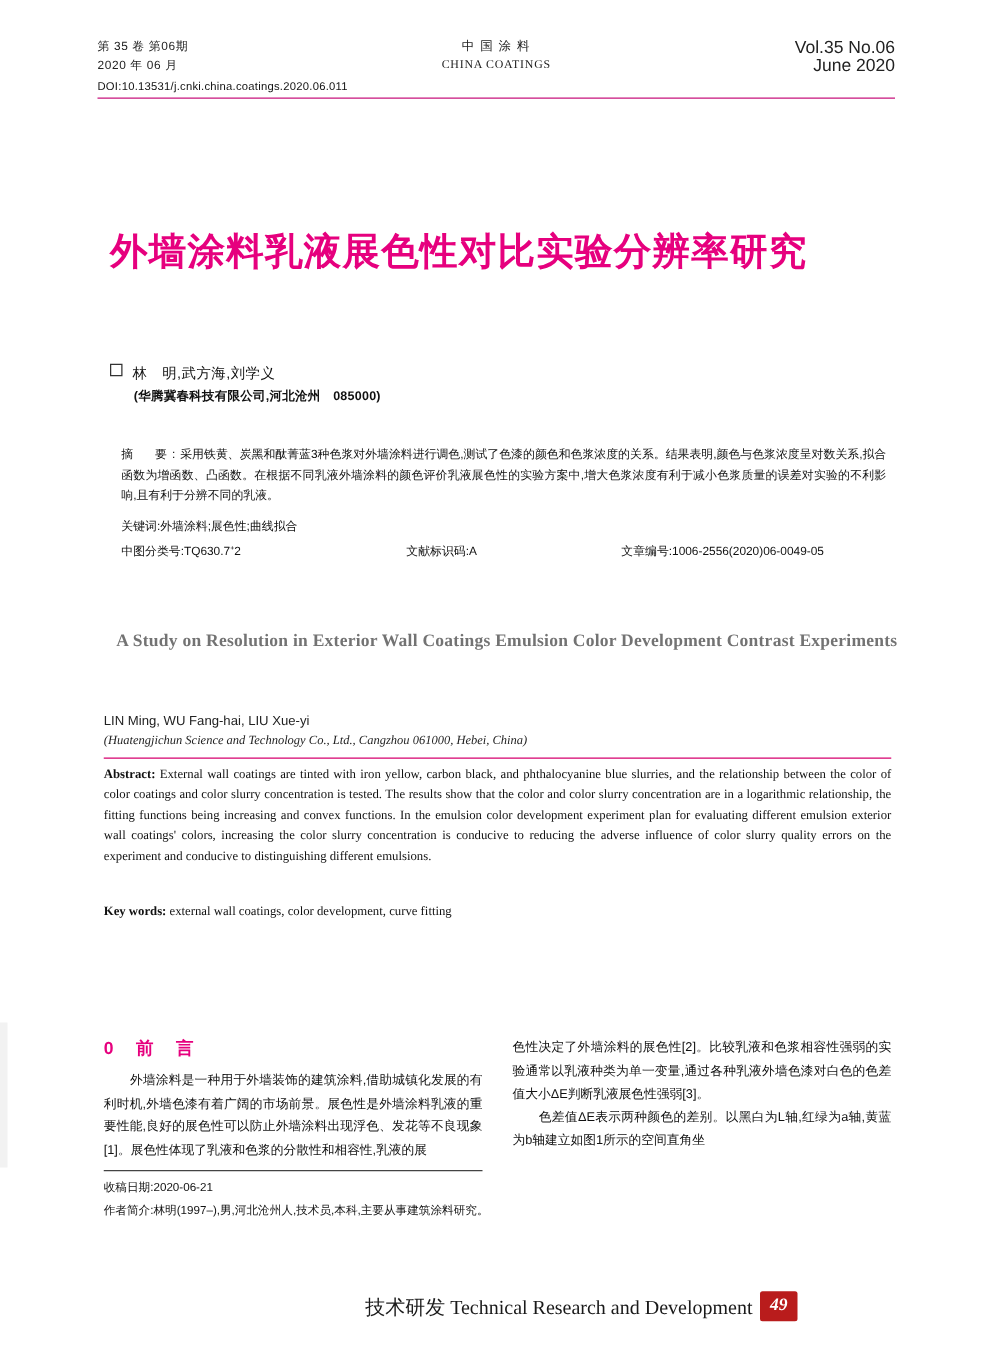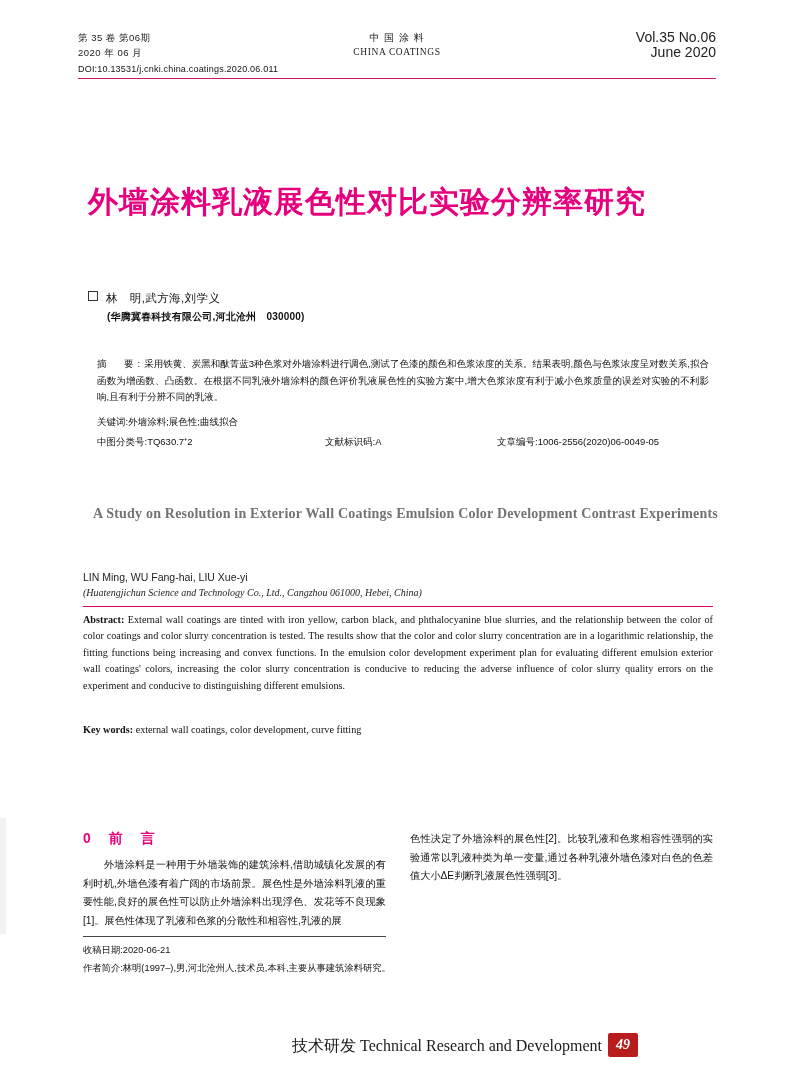--- a/index.html
+++ b/index.html
@@ -333,21 +333,21 @@
     </div>
   </div>
   <div class="doi">DOI:10.13531/j.cnki.china.coatings.2020.06.011</div>
   <div class="hdr-rule"></div>
 
   <div class="title-cn">外墙涂料乳液展色性对比实验分辨率研究</div>
 
   <div class="authors-cn">
     <span class="box"></span><span>林　明,武方海,刘学义</span>
   </div>
-  <div class="affil-cn">(华腾冀春科技有限公司,河北沧州　030000)</div>
+  <div class="affil-cn">(华腾冀春科技有限公司,河北沧州　085000)</div>
 
   <div class="abs-cn">
     <span class="lbl">摘　要:</span><span>采用铁黄、炭黑和酞菁蓝3种色浆对外墙涂料进行调色,测试了色漆的颜色和色浆浓度的关系。结果表明,颜色与色浆浓度呈对数关系,拟合函数为增函数、凸函数。在根据不同乳液外墙涂料的颜色评价乳液展色性的实验方案中,增大色浆浓度有利于减小色浆质量的误差对实验的不利影响,且有利于分辨不同的乳液。</span>
   </div>
   <div class="kw-cn">
     <span>关键词:</span><span>外墙涂料;展色性;曲线拟合</span>
   </div>
   <div class="clc-row">
     <span class="c1"><span>中图分类号:</span><span>TQ630.7⁺2</span></span>
     <span class="c2"><span>文献标识码:</span><span>A</span></span>
@@ -370,20 +370,21 @@
 
   <div class="side-mark"></div>
   <div class="sec-head">0　前　言</div>
 
   <div class="col left">
     <p>外墙涂料是一种用于外墙装饰的建筑涂料,借助城镇化发展的有利时机,外墙色漆有着广阔的市场前景。展色性是外墙涂料乳液的重要性能,良好的展色性可以防止外墙涂料出现浮色、发花等不良现象[1]。展色性体现了乳液和色浆的分散性和相容性,乳液的展</p>
   </div>
 
   <div class="col right">
     <p style="text-indent:0">色性决定了外墙涂料的展色性[2]。比较乳液和色浆相容性强弱的实验通常以乳液种类为单一变量,通过各种乳液外墙色漆对白色的色差值大小ΔE判断乳液展色性强弱[3]。</p>
+    <p>色差值ΔE表示两种颜色的差别。以黑白为L轴,红绿为a轴,黄蓝为b轴建立如图1所示的空间直角坐</p>
   </div>
 
   <div class="foot-rule"></div>
   <div class="foot-note">
     <div>收稿日期:2020-06-21</div>
     <div>作者简介:林明(1997–),男,河北沧州人,技术员,本科,主要从事建筑涂料研究。</div>
   </div>
 
   <div class="footer-brand-wrap">
     <div class="fb-text">

